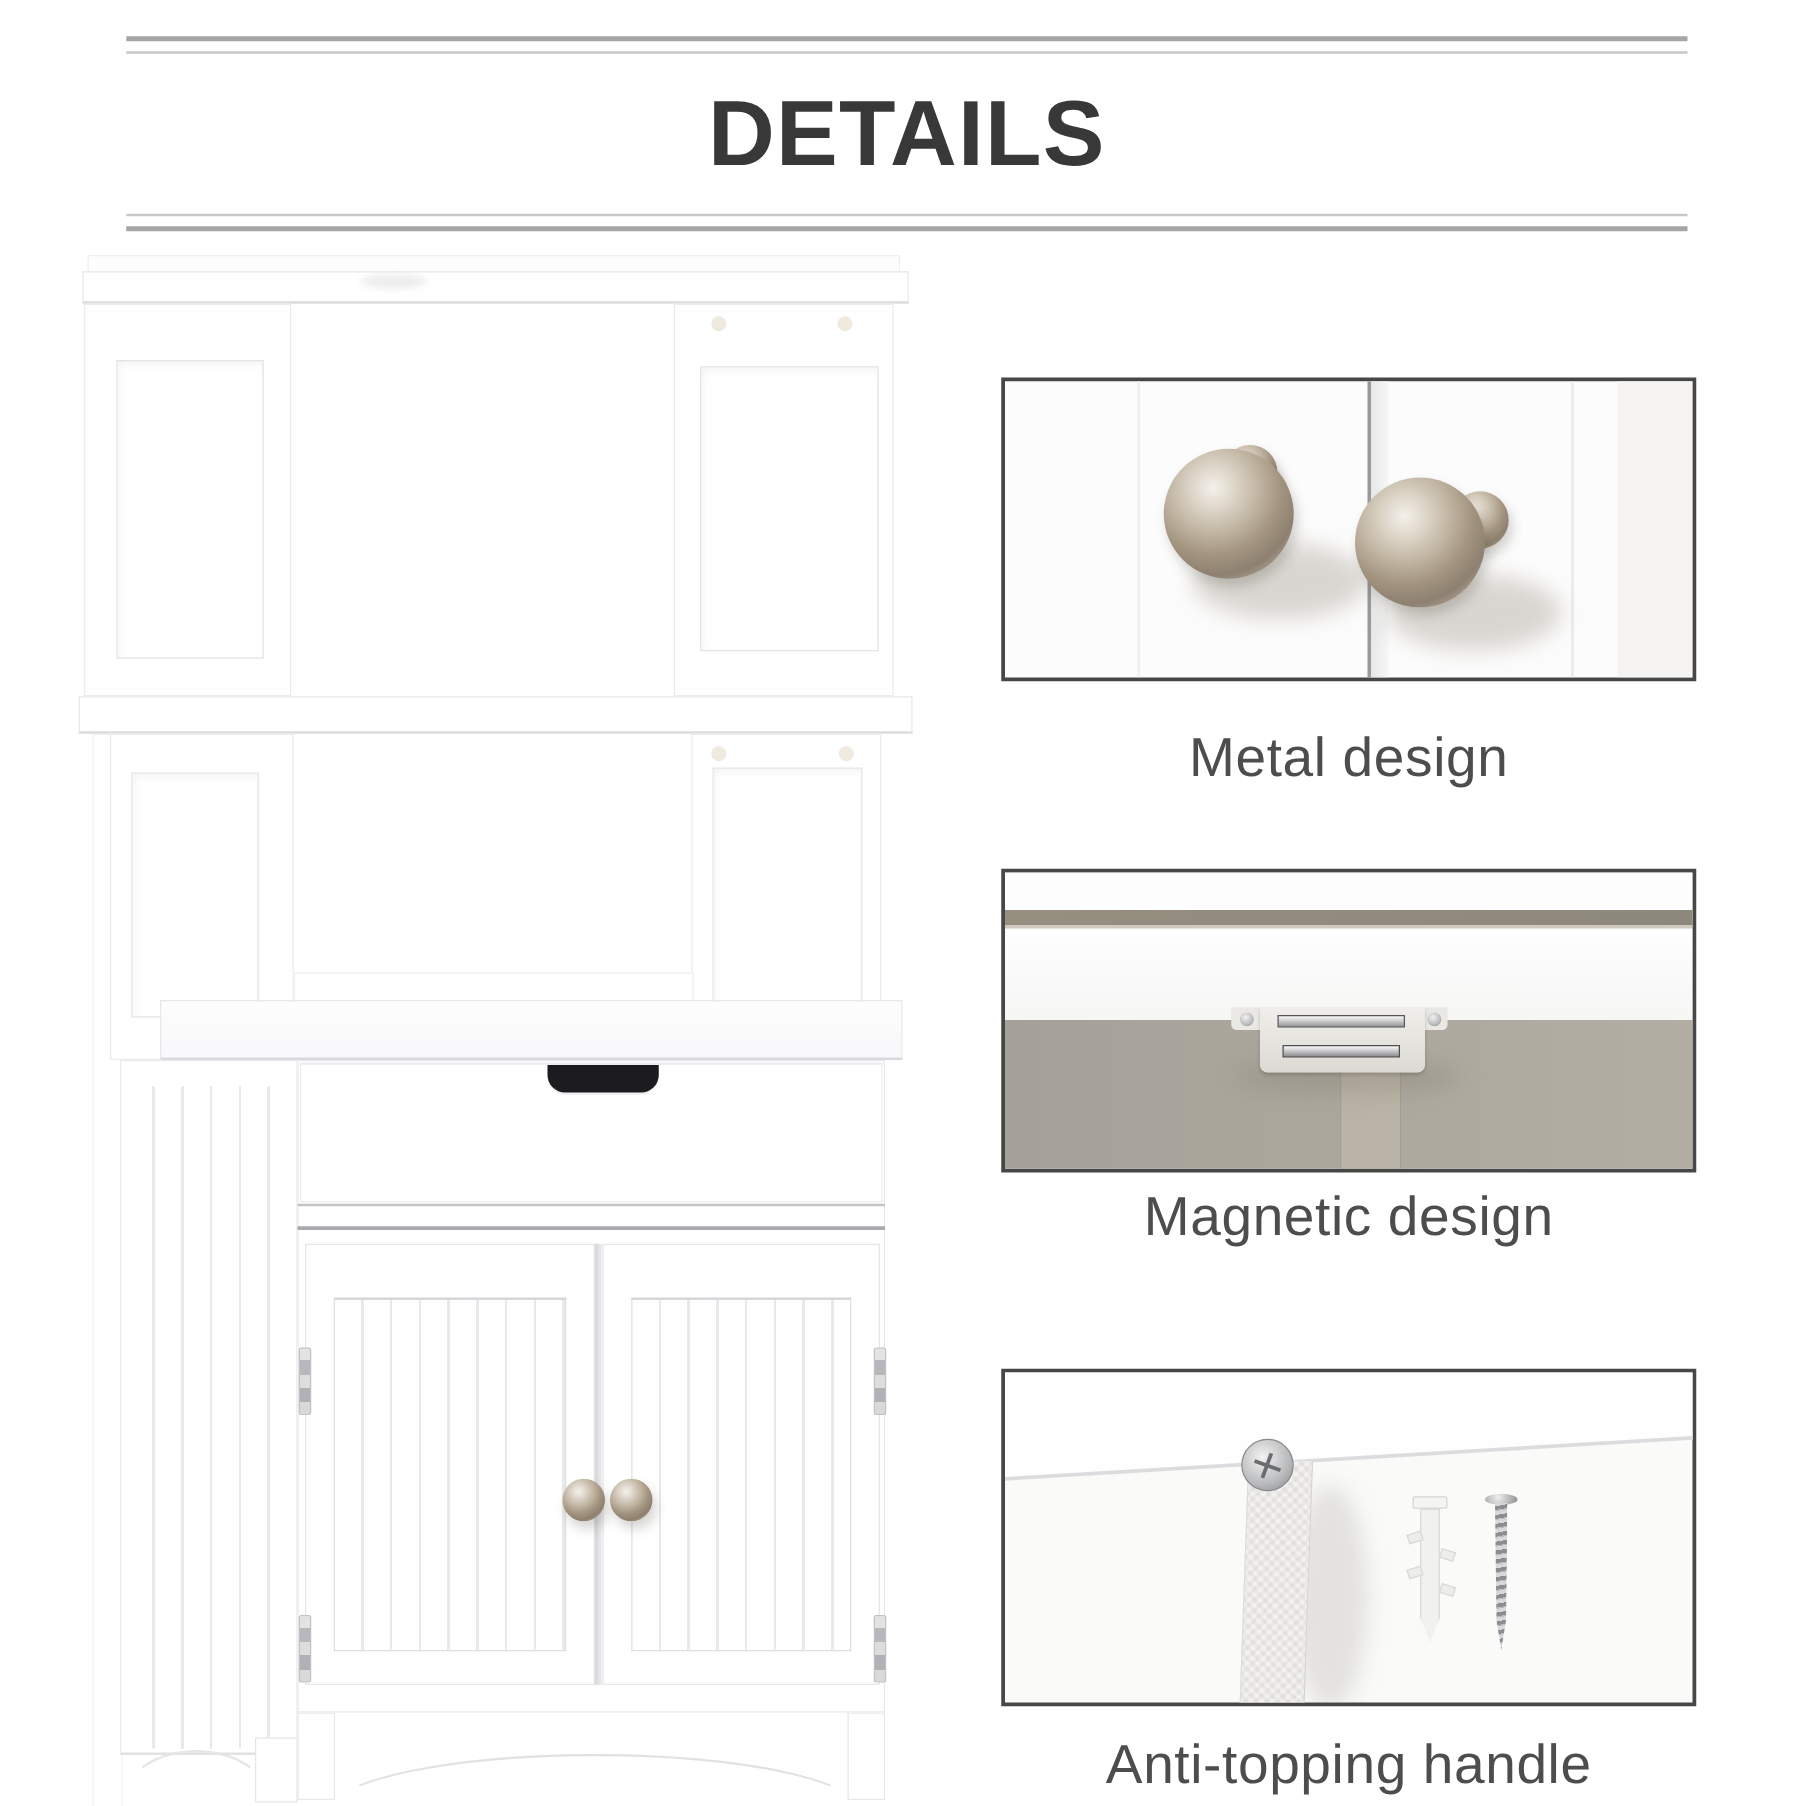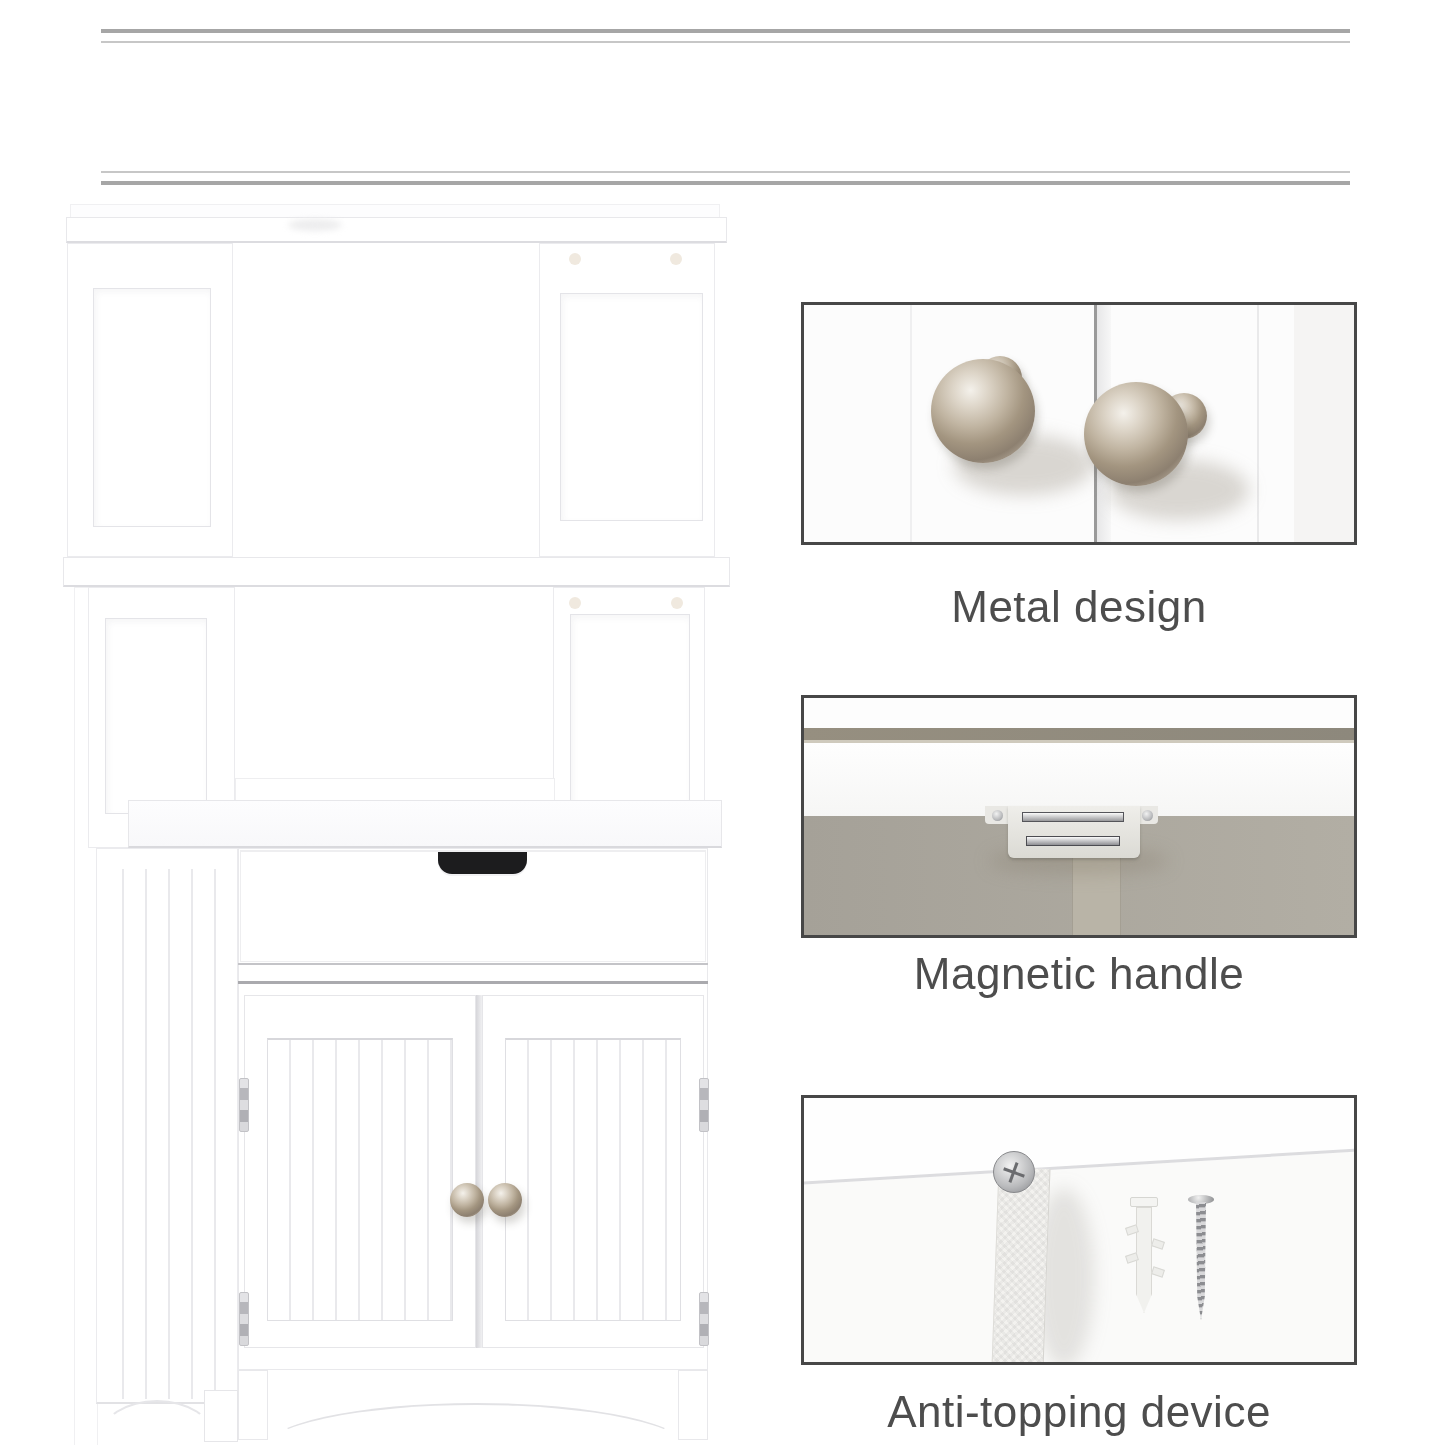--- a/index.html
+++ b/index.html
@@ -33,20 +33,21 @@
   .screwdot{position:absolute;border-radius:50%;
             background:radial-gradient(circle at 40% 35%,#f2f2f2,#b9babc 60%,#85868a);}
 </style>
 </head>
 <body>
 
 <div id="canvas">
 
   <div class="rule thick" style="top:29px;"></div>
   <div class="rule thin" style="top:41px;"></div>
+  <div class="page-title">DETAILS</div>
   <div class="rule thin" style="top:171px;"></div>
   <div class="rule thick" style="top:181px;"></div>
 
   <div class="abs" id="cabinet" style="left:66px;top:195px;width:665px;height:1250px;">
 
     <div class="wood" style="left:8px;top:392px;width:24px;height:1010px;border-color:#f0f0f2;"></div>
 
     <div class="wood" style="left:4px;top:9px;width:650px;height:16px;background:#fdfdfe;border-color:#f0f0f2;"></div>
     <div class="board" style="left:0px;top:22px;width:661px;height:26px;"></div>
     <div class="abs" style="left:222px;top:24px;width:54px;height:12px;background:#ededee;border-radius:50%;filter:blur(3px);"></div>
@@ -130,34 +131,34 @@
     <div class="abs" style="left:0;top:118px;width:100%;height:125px;background:linear-gradient(90deg,#a5a198,#b2aea4);"></div>
     <div class="abs" style="left:268px;top:160px;width:49px;height:77px;background:#b9b4a7;border-left:1px solid #a49f93;border-right:1px solid #a49f93;box-sizing:border-box;"></div>
     <div class="soft-shadow" style="left:185px;top:150px;width:180px;height:26px;"></div>
     <div class="abs" style="left:181px;top:108px;width:173px;height:18px;background:#e9e8e4;border-radius:0 0 4px 4px;"></div>
     <div class="screwdot" style="left:188px;top:112px;width:11px;height:11px;"></div>
     <div class="screwdot" style="left:338px;top:112px;width:11px;height:11px;"></div>
     <div class="abs" style="left:204px;top:108px;width:132px;height:52px;background:linear-gradient(180deg,#efeeea,#dbdad4);border-radius:0 0 6px 6px;box-shadow:0 2px 3px rgba(60,58,50,.25);"></div>
     <div class="abs" style="left:218px;top:114px;width:102px;height:10px;background:linear-gradient(180deg,#fbfbfb,#97979a);border:1px solid #55555a;box-sizing:border-box;"></div>
     <div class="abs" style="left:222px;top:138px;width:94px;height:10px;background:linear-gradient(180deg,#fbfbfb,#8f8f93);border:1px solid #4c4c51;box-sizing:border-box;"></div>
   </div>
-  <div class="caption" style="top:952px;">Magnetic handle</div>
+  <div class="caption" style="top:952px;">Magnetic design</div>
 
   <div class="photo" style="top:1095px;height:270px;background:#fafaf9;">
     <div class="abs" style="left:-8px;top:-46px;width:576px;height:130px;background:#fefefe;border-bottom:3px solid #dcdcdf;transform:rotate(-3.4deg);transform-origin:left bottom;"></div>
     <div class="soft-shadow" style="left:230px;top:90px;width:60px;height:180px;background:rgba(120,115,105,.18);"></div>
     <div class="abs" style="left:191px;top:70px;width:52px;height:200px;transform:rotate(2deg);border-left:1px solid #dddcd8;border-right:1px solid #d5d4d0;box-sizing:border-box;background:#f3f2ef;background-image:repeating-linear-gradient(45deg,rgba(0,0,0,.04) 0 3px,transparent 3px 6px),repeating-linear-gradient(-45deg,rgba(0,0,0,.035) 0 3px,transparent 3px 6px);"></div>
     <div class="screwdot" style="left:189px;top:53px;width:42px;height:42px;border:1px solid #87888b;box-sizing:border-box;">
       <div class="abs" style="left:9px;top:19px;width:22px;height:3px;background:#6b6c6f;transform:rotate(20deg);"></div>
       <div class="abs" style="left:18px;top:10px;width:3px;height:21px;background:#6b6c6f;transform:rotate(20deg);"></div>
     </div>
     <div class="abs" style="left:326px;top:99px;width:28px;height:10px;background:#f4f4f2;border:1px solid #d6d6d2;box-sizing:border-box;border-radius:2px;"></div>
     <div class="abs" style="left:332px;top:109px;width:16px;height:106px;background:#f1f1ee;border:1px solid #dad9d5;box-sizing:border-box;clip-path:polygon(0 0,100% 0,100% 82%,50% 100%,0 82%);"></div>
     <div class="abs" style="left:322px;top:128px;width:10px;height:6px;background:#ededea;border:1px solid #d8d8d4;transform:rotate(-18deg);"></div>
     <div class="abs" style="left:322px;top:156px;width:10px;height:6px;background:#ededea;border:1px solid #d8d8d4;transform:rotate(-18deg);"></div>
     <div class="abs" style="left:348px;top:142px;width:10px;height:6px;background:#ededea;border:1px solid #d8d8d4;transform:rotate(18deg);"></div>
     <div class="abs" style="left:348px;top:170px;width:10px;height:6px;background:#ededea;border:1px solid #d8d8d4;transform:rotate(18deg);"></div>
     <div class="abs" style="left:384px;top:97px;width:26px;height:9px;border-radius:50%;background:radial-gradient(circle at 40% 30%,#f0f0f0,#a9aaac 70%,#8a8b8e);"></div>
     <div class="abs" style="left:392px;top:104px;width:10px;height:118px;background:repeating-linear-gradient(170deg,#d8d8da 0 3px,#8c8d91 3px 6px,#bcbcbf 6px 7px);clip-path:polygon(0 0,100% 0,88% 80%,50% 100%,12% 80%);"></div>
   </div>
-  <div class="caption" style="top:1390px;">Anti-topping device</div>
+  <div class="caption" style="top:1390px;">Anti-topping handle</div>
 
 </div>
 
 </body></html>

